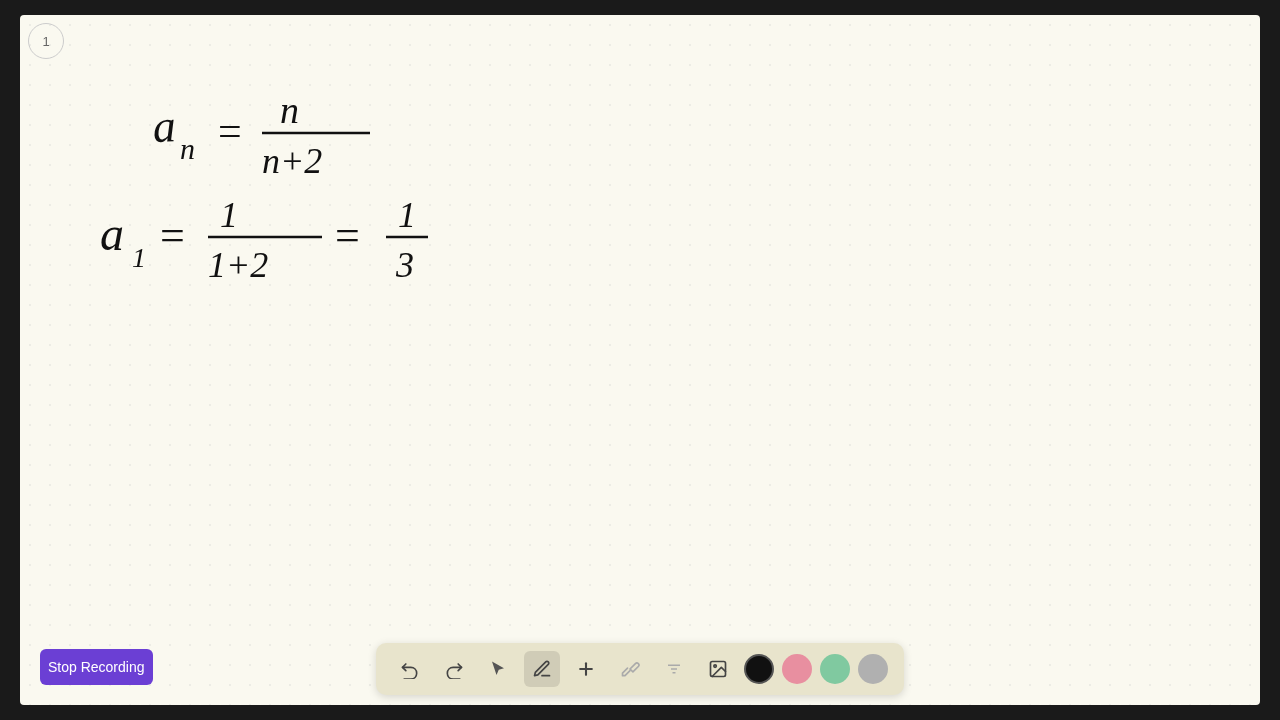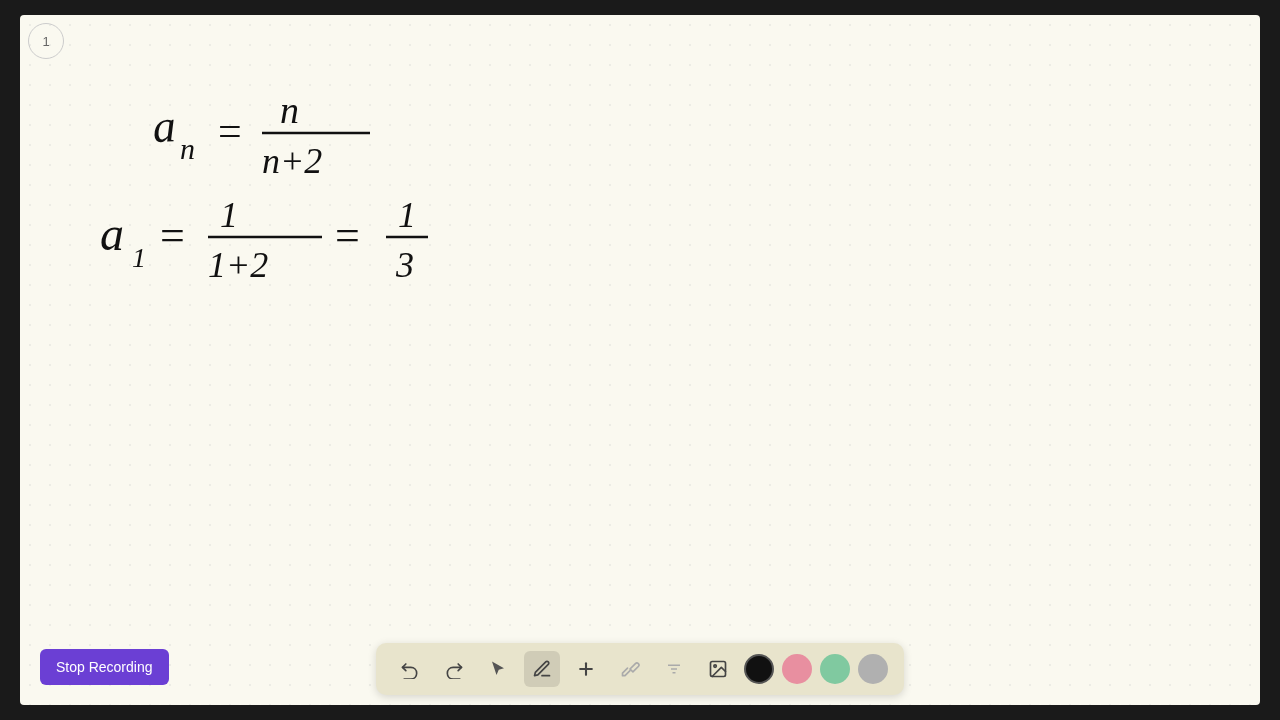--- a/index.html
+++ b/index.html
@@ -66,21 +66,21 @@
 
     
     #stop-recording-btn {
       position: absolute;
       bottom: 20px;
       left: 20px;
       background: #6b3fd4;
       color: white;
       border: none;
       border-radius: 6px;
-      padding: 10px 16px;
+      padding: 10px 8px;
       font-size: 14px;
       font-weight: 500;
       cursor: pointer;
       z-index: 10;
     }
 
     
     #toolbar {
       position: absolute;
       bottom: 10px;

